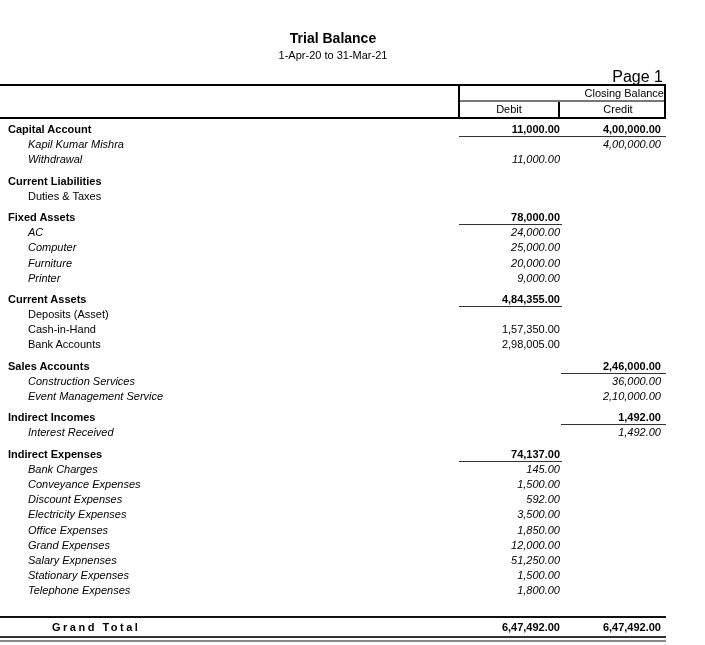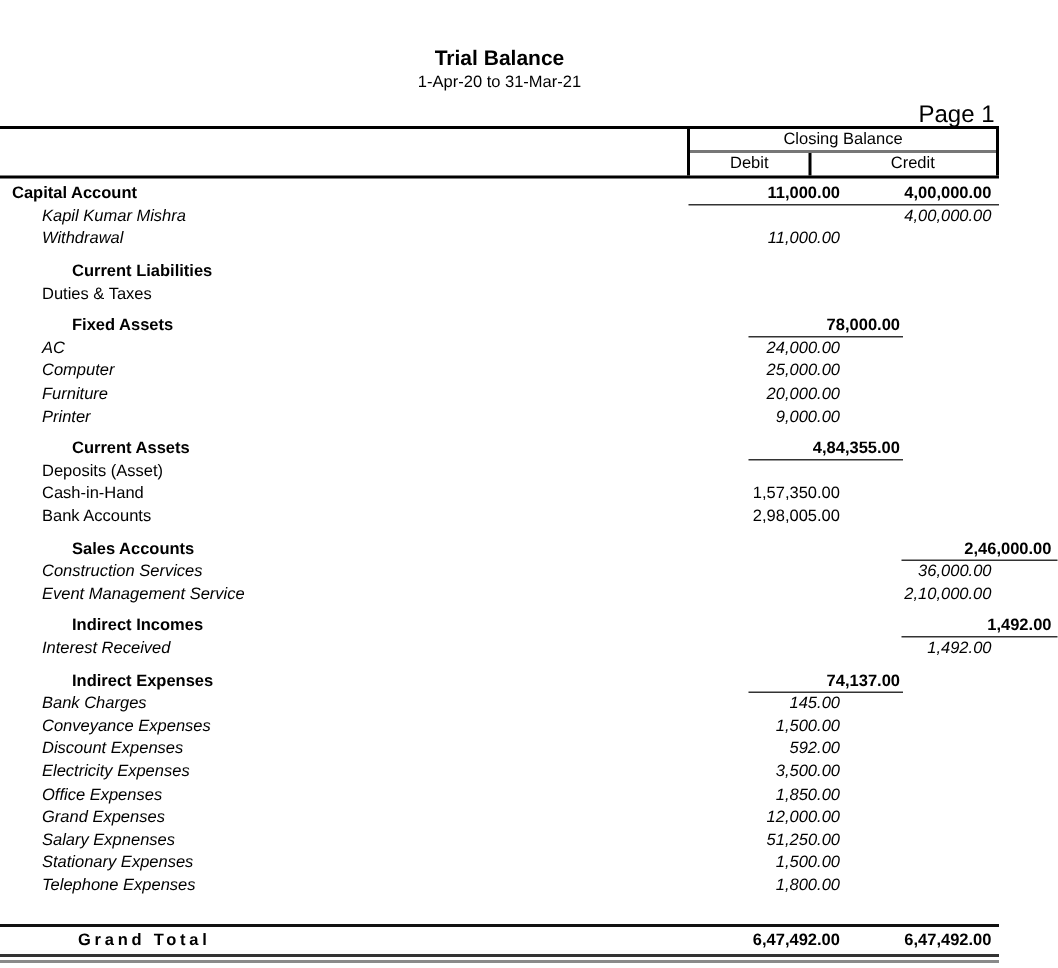--- a/index.html
+++ b/index.html
@@ -25,33 +25,33 @@
   }
   .table-header {
     position: absolute; top: 84px; left: 0; width: 666px; height: 35px;
     border-top: 2px solid #000; border-bottom: 2px solid #000;
   }
   .cb-box {
     position: absolute; left: 458px; top: 0; width: 208px; height: 31px;
     border-left: 2px solid #000; border-right: 2px solid #000;
   }
   .cb-title {
-    height: 16px; line-height: 15px; text-align: center;
+    height: 16px; line-height: 15px; text-align: right;
     font-size: 11px; border-bottom: 2px solid #777;
   }
   .cb-cols { display: flex; height: 15px; }
   .cb-debit {
-    width: 81px; border-right: 2px solid #000;
+    width: 100px; border-right: 2px solid #000;
     text-align: center; font-size: 11px; line-height: 15px;
   }
   .cb-credit { flex: 1; text-align: center; font-size: 11px; line-height: 15px; padding-left: 12px; }
 
   #rows { position: absolute; top: 122px; left: 0; width: 705px; }
   .row { position: relative; height: 15.2px; line-height: 15.2px; font-size: 11px; }
-  .row.gap { margin-top: 6px; margin-left: 40px; }
+  .row.gap { margin-top: 6px; }
   .row .label { position: absolute; left: 8px; white-space: nowrap; }
   .row.ledger .label, .row.subgroup .label { left: 28px; }
   .row.group .label { font-weight: 700; }
   .row.ledger { font-style: italic; }
   .amt { position: absolute; text-align: right; white-space: nowrap; top: 0; }
   .amt.debit { left: 430px; width: 130px; }
   .amt.credit { left: 531px; width: 130px; }
   .row.group .amt { font-weight: 700; }
   .ul { position: absolute; bottom: 0; height: 0; border-bottom: 1.5px solid #333; }
   .ul.u-debit { left: 459px; width: 103px; }

